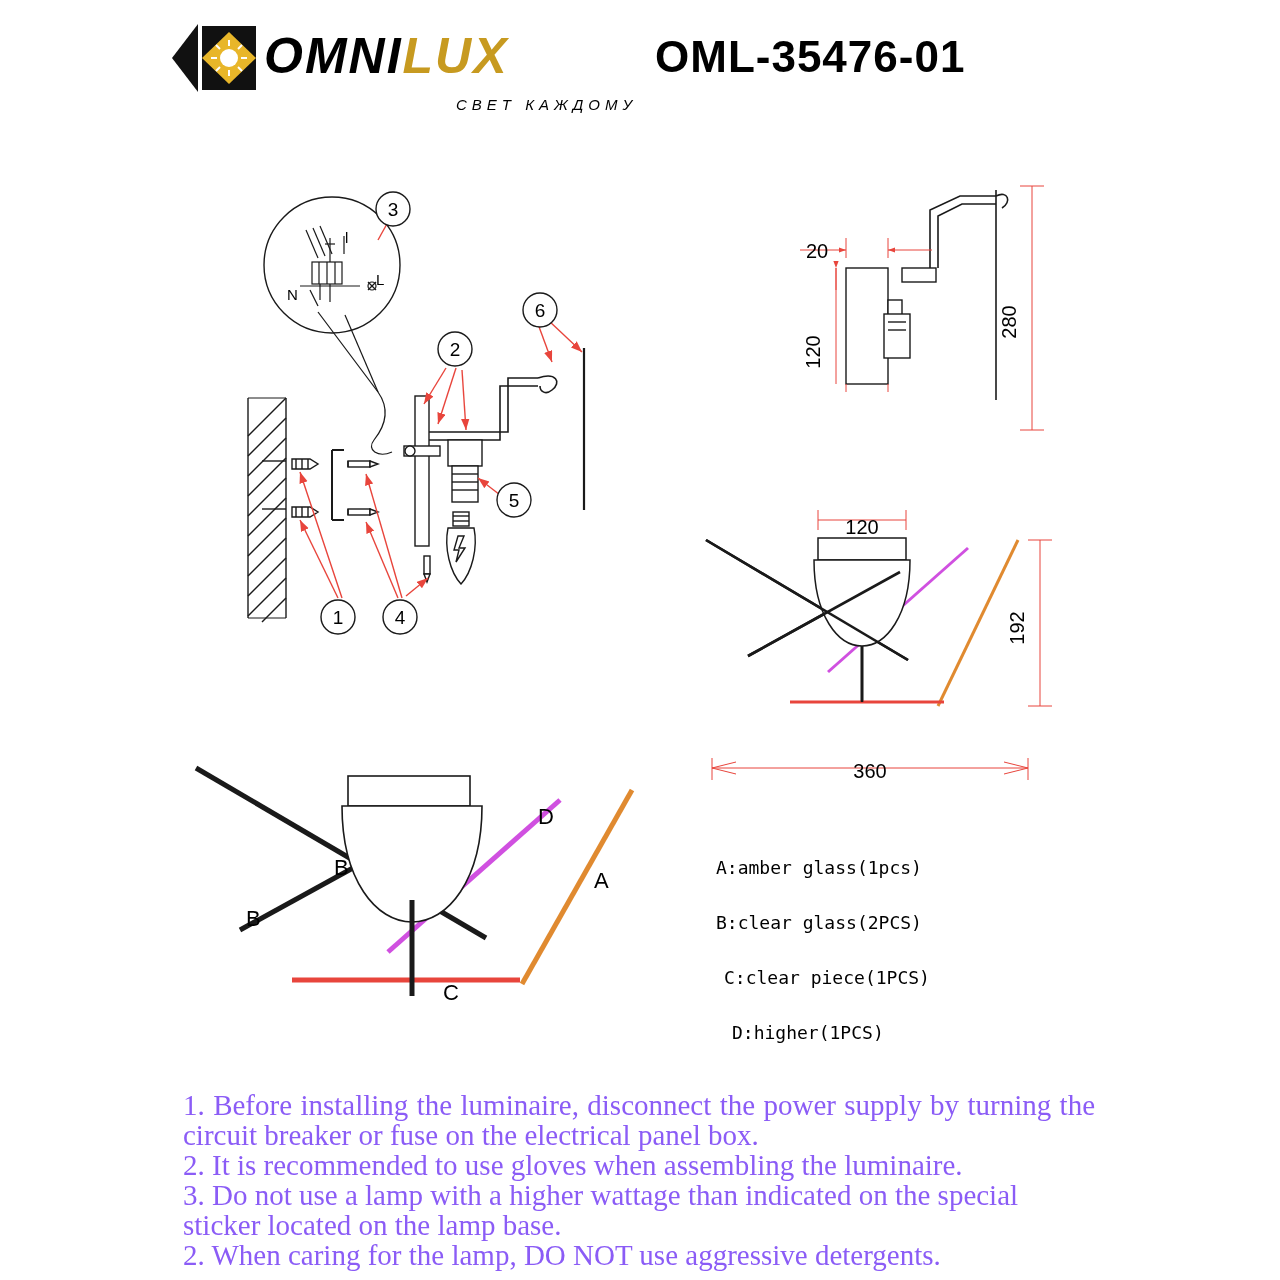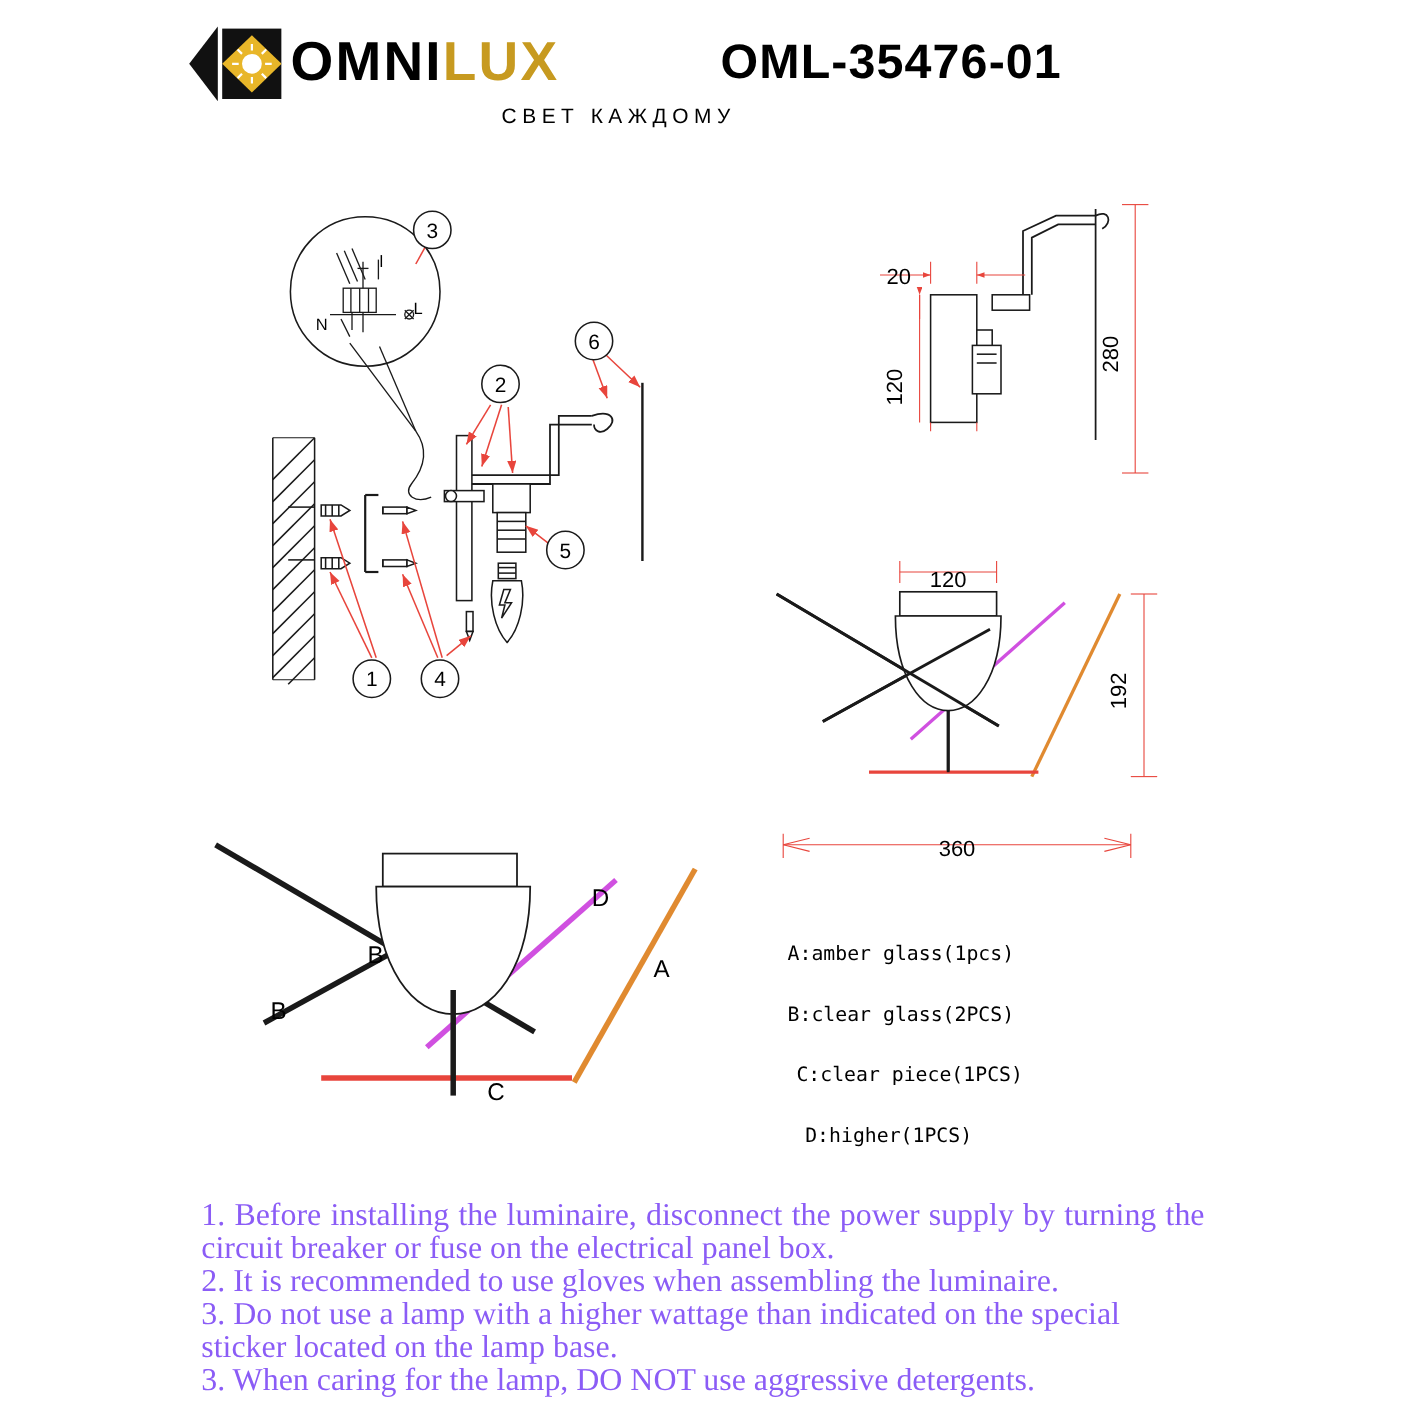--- a/index.html
+++ b/index.html
@@ -24,20 +24,21 @@
     left: 0; top: 0;
     width: 1280px;
     height: 130px;
   }
   #logo-block {
     position: absolute;
     left: 168px;
     top: 18px;
     width: 420px;
     height: 100px;
+    font-style: italic;
   }
   .logo-mark {
     position: absolute;
     left: 0; top: 0;
     width: 88px; height: 80px;
   }
   .logo-word {
     position: absolute;
     left: 96px;
     top: 12px;
@@ -46,21 +47,21 @@
     letter-spacing: 2px;
     line-height: 52px;
     white-space: nowrap;
   }
   .logo-word .omni { color: #000000; }
   .logo-word .lux  { color: #c79a20; }
   .logo-tagline {
     position: absolute;
     left: 288px;
     top: 78px;
-    font-size: 19px;
+    font-size: 15px;
     letter-spacing: 5px;
     color: #000000;
     white-space: nowrap;
   }
   #model-code {
     position: absolute;
     left: 655px;
     top: 32px;
     font-size: 44px;
     font-weight: bold;
@@ -411,16 +412,16 @@
     <div>A:amber glass(1pcs)</div>
     <div>B:clear glass(2PCS)</div>
     <div>C:clear piece(1PCS)</div>
     <div>D:higher(1PCS)</div>
   </div>
 
   <div id="instructions">
     <p class="justify">1. Before installing the luminaire, disconnect the power supply by turning the circuit breaker or fuse on the electrical panel box.</p>
     <p>2. It is recommended to use gloves when assembling the luminaire.</p>
     <p>3. Do not use a lamp with a higher wattage than indicated on the special sticker located on the lamp base.</p>
-    <p>3. When caring for the lamp, DO NOT use aggressive detergents.</p>
+    <p>2. When caring for the lamp, DO NOT use aggressive detergents.</p>
   </div>
 
 </div>
 
 </body></html>

